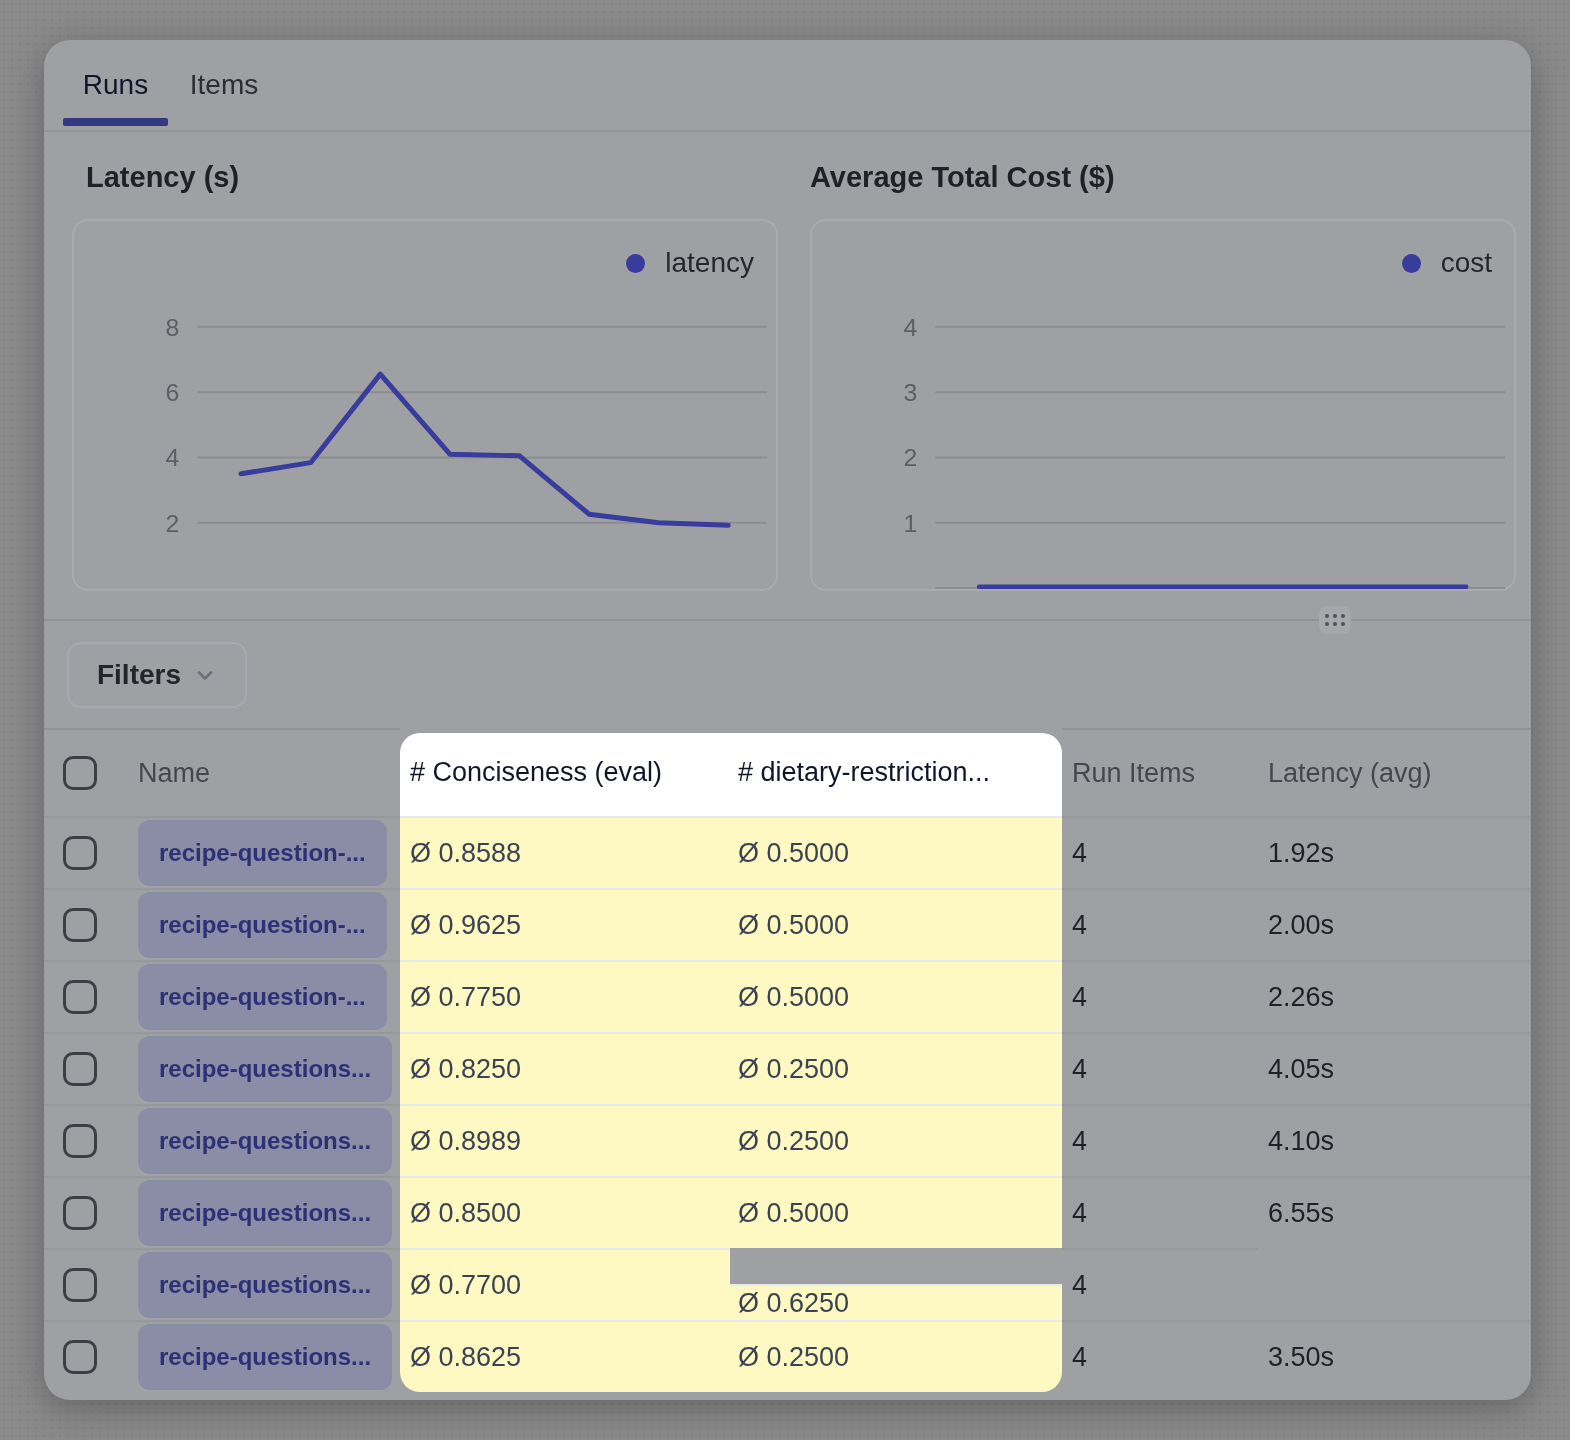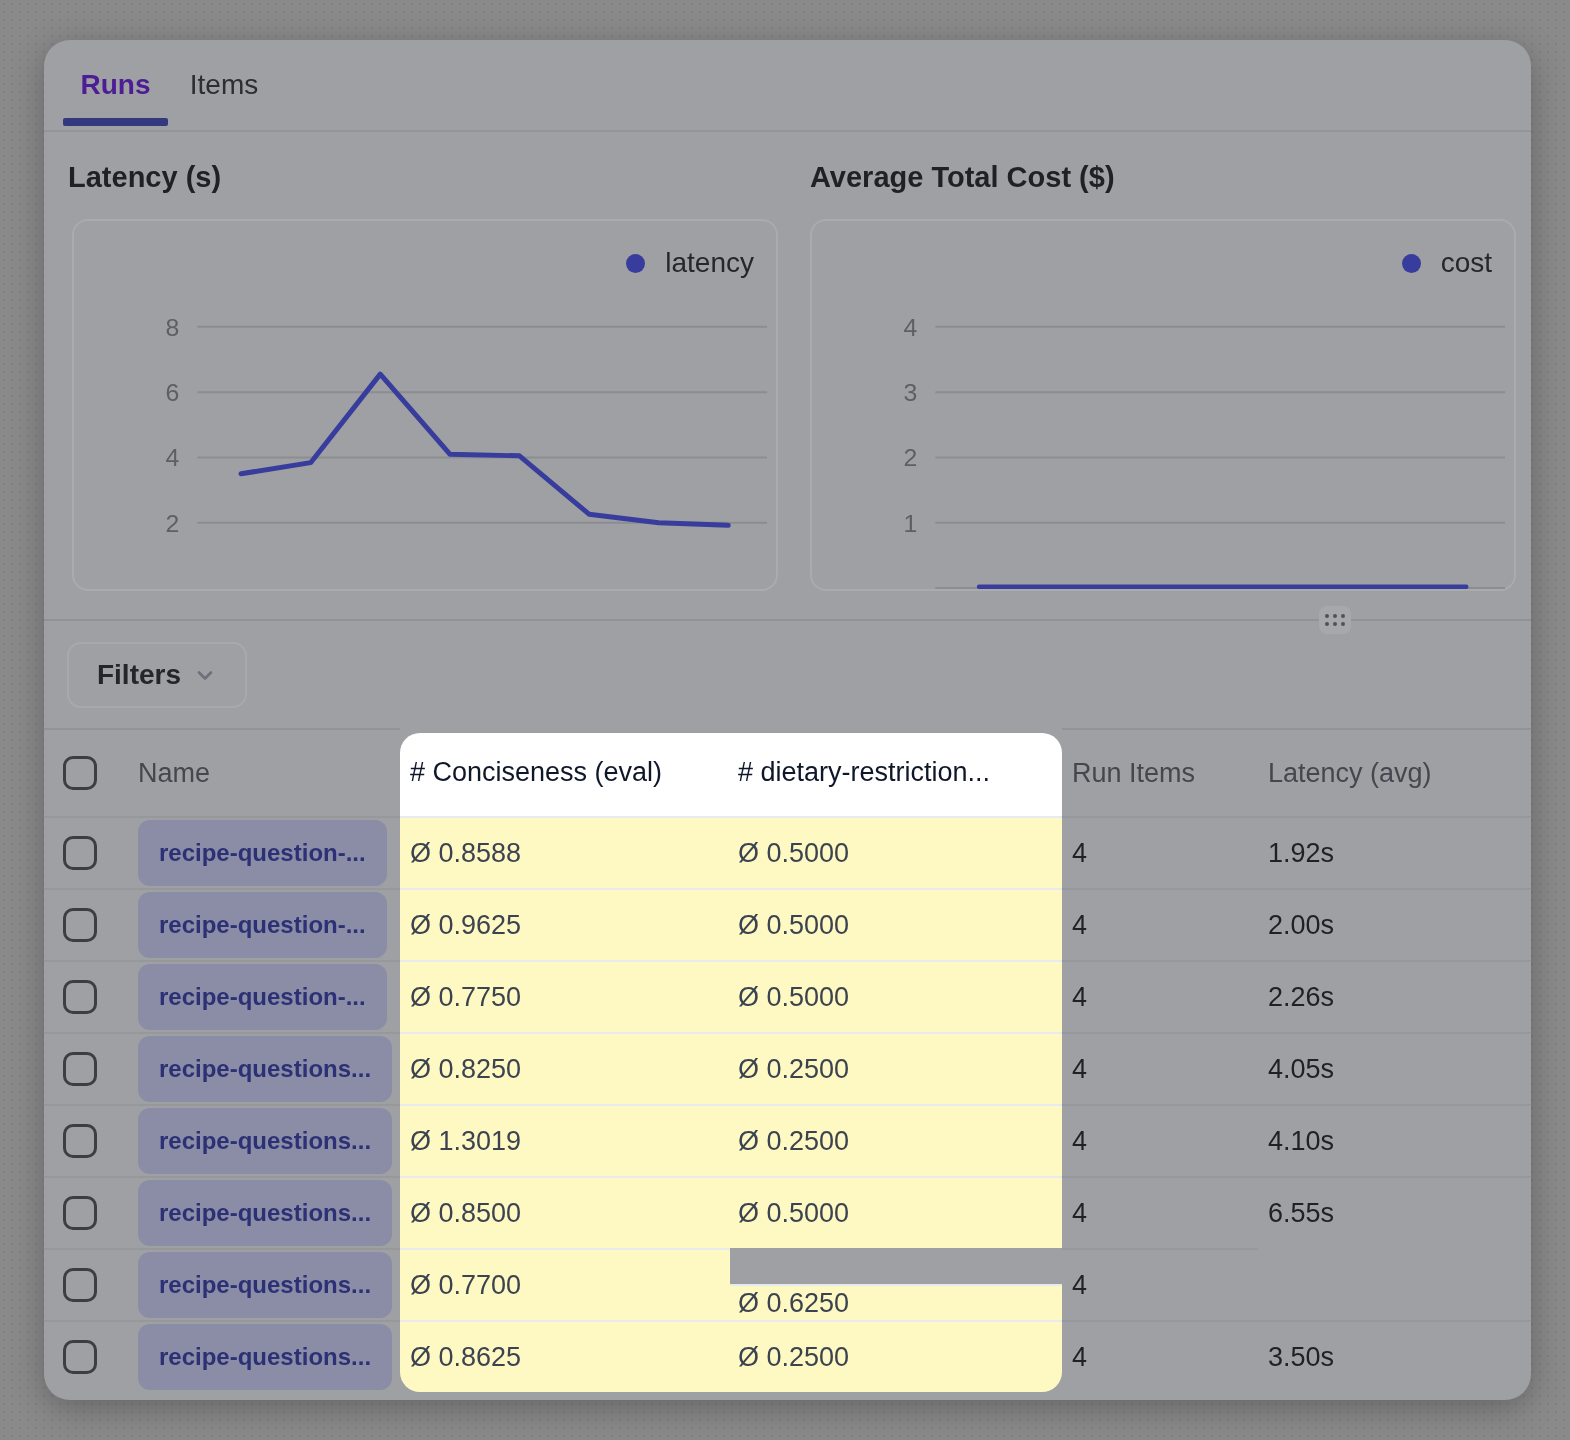--- a/index.html
+++ b/index.html
@@ -12,26 +12,26 @@
     -webkit-font-smoothing:antialiased;
   }
   .card{
     position:absolute;left:44px;top:40px;width:1487px;height:1360px;
     background:#9ea0a3;border-radius:26px;
     box-shadow:0 8px 34px rgba(0,0,0,0.28);
   }
   
   .tabbar{position:absolute;top:0;left:0;right:0;height:90px;border-bottom:2px solid #939598;}
   .tab{position:absolute;top:0;height:100%;display:flex;align-items:center;justify-content:center;font-size:28px;cursor:default;}
-  .tab.runs{left:19px;width:105px;color:#4c1d95;font-weight:700;}
+  .tab.runs{left:19px;width:105px;color:#0f172a;font-weight:400;}
   .tab.items{left:136px;width:88px;color:#2c2e34;font-weight:500;}
   .tab .underline{position:absolute;left:0;bottom:4px;width:100%;height:8px;background:#34387f;border-radius:2px;}
   
   .chart-title{position:absolute;top:121px;font-size:29px;font-weight:700;color:#1f2126;}
-  #title-0{left:24px;text-align:right;} #title-1{left:766px;}
+  #title-0{left:42px;text-align:right;} #title-1{left:766px;}
   .panel{position:absolute;top:179px;width:702px;height:368px;border:2px solid #a9abaf;border-radius:16px;}
   #panel-0{left:28px;} #panel-1{left:766px;}
   .panel svg{position:absolute;left:0;top:0;}
   .legend{position:absolute;top:26px;right:22px;display:flex;align-items:center;gap:20px;font-size:28px;color:#25272d;}
   .legend-dot{width:19px;height:19px;border-radius:50%;background:#383c9c;}
   .section-hr{position:absolute;top:579px;left:0;right:0;height:2px;background:#909295;}
   .drag-handle{
     position:absolute;left:1275px;top:566px;width:32px;height:28px;background:#a6a8ac;border-radius:8px;
     display:grid;grid-template-columns:repeat(3,4px);grid-template-rows:repeat(2,4px);gap:4px;place-content:center;
   }
@@ -202,21 +202,21 @@
     <div class="td hl hl-last" style="padding-left:8px;">Ø 0.2500</div>
     <div class="td dim-val">4</div>
     <div class="td dim-val">4.05s</div>
   </div>
 
   <div class="tr">
     <div class="td col-name">
       <span class="checkbox"></span>
       <span class="badge">recipe-questions...</span>
     </div>
-    <div class="td hl hl-first">Ø 1.3019</div>
+    <div class="td hl hl-first">Ø 0.8989</div>
     <div class="td hl hl-last" style="padding-left:8px;">Ø 0.2500</div>
     <div class="td dim-val">4</div>
     <div class="td dim-val">4.10s</div>
   </div>
 
   <div class="tr">
     <div class="td col-name">
       <span class="checkbox"></span>
       <span class="badge">recipe-questions...</span>
     </div>

